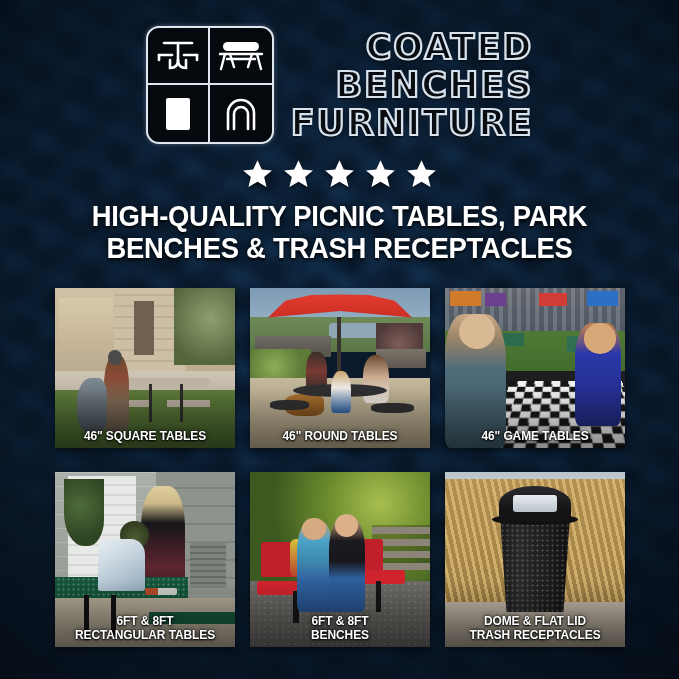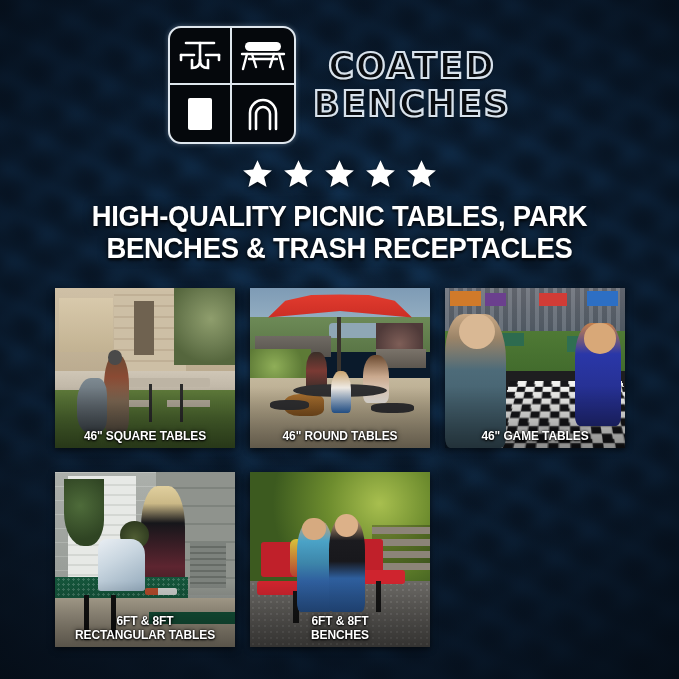--- a/index.html
+++ b/index.html
@@ -115,21 +115,21 @@
     justify-content: center;
   }
   .logo-cell.tl { border-right: 2px solid #dfe7ee; border-bottom: 2px solid #dfe7ee; }
   .logo-cell.tr { border-bottom: 2px solid #dfe7ee; }
   .logo-cell.bl { border-right: 2px solid #dfe7ee; }
   .logo-cell svg { display: block; }
 
   .logo-type {
     display: flex;
     flex-direction: column;
-    align-items: center;
+    align-items: flex-end;
     gap: 2px;
     padding-top: 2px;
   }
   .logo-word {
     font-family: "DejaVu Sans", sans-serif;
     font-weight: bold;
     font-size: 35px;
     line-height: 1.02;
     letter-spacing: 2px;
     color: #090c10;
@@ -388,20 +388,21 @@
           <svg width="40" height="40" viewBox="0 0 40 40" fill="none" stroke="#ffffff" stroke-width="2.6" stroke-linecap="round">
             <path d="M7 35 L7 19 A13 13 0 0 1 33 19 L33 35"></path>
             <path d="M13 35 L13 20 A7 7 0 0 1 27 20 L27 35"></path>
           </svg>
         </div>
       </div>
 
       <div class="logo-type">
         <div class="logo-word">COATED</div>
         <div class="logo-word">BENCHES</div>
+        <div class="logo-word">FURNITURE</div>
       </div>
     </div>
 
     <div class="stars">
       <svg class="star" viewBox="0 0 24 24" fill="currentColor">
           <polygon points="12,1.6 15.2,8.6 22.8,9.3 17,14.3 18.8,21.8 12,17.8 5.2,21.8 7,14.3 1.2,9.3 8.8,8.6"></polygon>
         </svg>
       <svg class="star" viewBox="0 0 24 24" fill="currentColor">
           <polygon points="12,1.6 15.2,8.6 22.8,9.3 17,14.3 18.8,21.8 12,17.8 5.2,21.8 7,14.3 1.2,9.3 8.8,8.6"></polygon>
         </svg>
@@ -537,16 +538,32 @@
           <div class="p5-boy2"></div>
           <div class="p5-boy2h"></div>
         </div>
         <div class="cap-shadow"></div>
         <div class="cap">
           <span class="ln">6FT &amp; 8FT</span>
           <span class="ln">BENCHES</span>
         </div>
       </div>
 
+      <div class="tile">
+        <div class="photo blurlayer">
+          <div class="band p6-sky"></div>
+          <div class="band p6-grass"></div>
+          <div class="band p6-walk"></div>
+          <div class="p6-body"></div>
+          <div class="p6-rim"></div>
+          <div class="p6-dome"></div>
+          <div class="p6-opening"></div>
+        </div>
+        <div class="cap-shadow"></div>
+        <div class="cap">
+          <span class="ln">DOME &amp; FLAT LID</span>
+          <span class="ln">TRASH RECEPTACLES</span>
+        </div>
+      </div>
 
     </div>
   </div>
 </div>
 
 </body></html>

